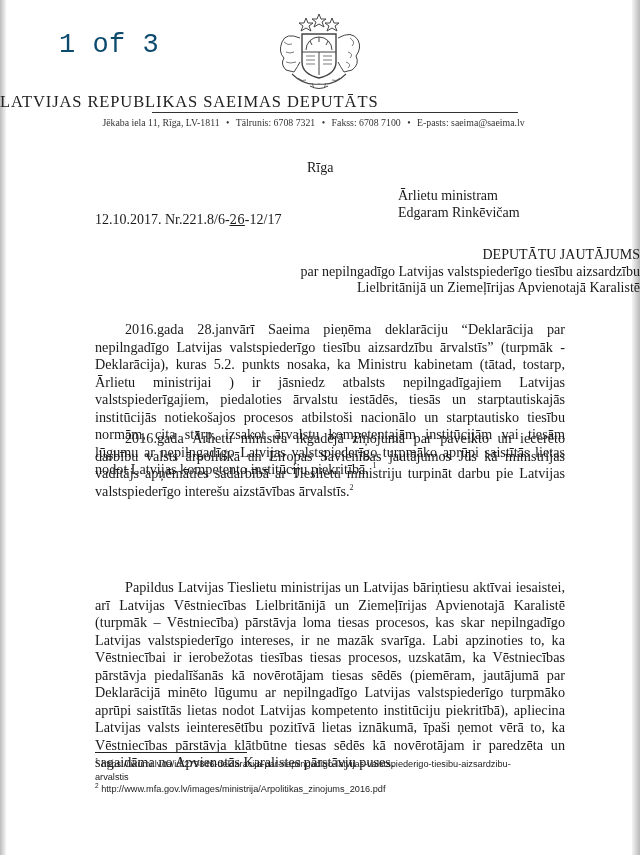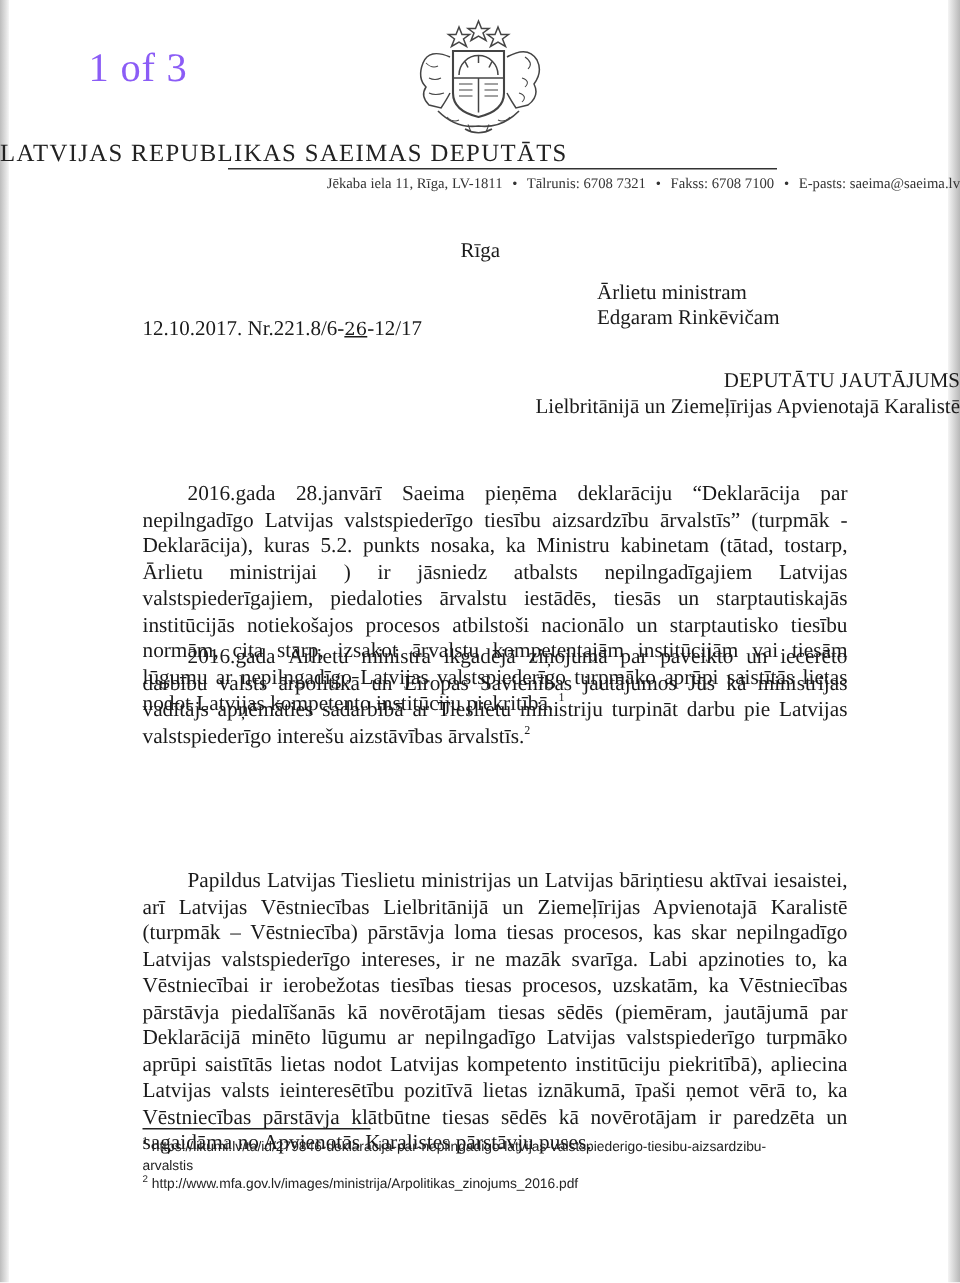--- a/index.html
+++ b/index.html
@@ -13,37 +13,37 @@
   .edge-left {
     position: absolute; left: 0; top: 0; bottom: 0; width: 6px;
     background: linear-gradient(to right, #bdbdbd, #e4e4e4 70%, #f6f6f6);
   }
   .edge-right {
     position: absolute; right: 0; top: 0; bottom: 0; width: 8px;
     background: linear-gradient(to left, #b8b8b8, #dcdcdc 60%, #f4f4f4);
   }
   .page-counter {
     position: absolute; left: 59px; top: 30px;
-    font-family: Liberation Serif, serif;
-    font-size: 27px; color: #8b5cf6; letter-spacing: 0.5px;
+    font-family: Liberation Mono, monospace;
+    font-size: 27px; color: #0c4a6e; letter-spacing: 0.5px;
   }
   .crest {
     position: absolute; left: 264px; top: 12px; width: 110px; height: 80px;
   }
   .org-title {
     position: absolute; left: 0; right: 0; top: 92px; 
     font-family: "Liberation Serif", "DejaVu Serif", serif;
     font-size: 16.5px; letter-spacing: 0.9px; color: #222;
   }
   .header-rule {
     position: absolute; left: 152px; width: 366px; top: 112px; height: 1px;
     background: #333;
   }
   .contact-line {
-    position: absolute; left: 0; right: 0; top: 117px; text-align: right;
+    position: absolute; left: 0; right: 13px; top: 117px; text-align: center;
     font-size: 9.8px; color: #333; white-space: nowrap;
   }
   .contact-line .sep { margin: 0 4px; }
   .city {
     position: absolute; left: 307px; top: 160px; font-size: 14px;
   }
   .recipient {
     position: absolute; left: 398px; top: 187px; font-size: 14px; line-height: 17px;
   }
   .doc-number {
@@ -130,20 +130,21 @@
   <div>Ārlietu ministram</div>
   <div>Edgaram Rinkēvičam</div>
 </div>
 
 <div class="doc-number">
   <span>12.10.2017. Nr.221.8/6-</span><span class="hand">26</span><span>-12/17</span>
 </div>
 
 <div class="title-block">
   <div>DEPUTĀTU JAUTĀJUMS</div>
+  <div>par nepilngadīgo Latvijas valstspiederīgo tiesību aizsardzību</div>
   <div>Lielbritānijā un Ziemeļīrijas Apvienotajā Karalistē</div>
 </div>
 
 <div class="body-text p1">
   <p><span>2016.gada 28.janvārī Saeima pieņēma deklarāciju “Deklarācija par nepilngadīgo Latvijas valstspiederīgo tiesību aizsardzību ārvalstīs” (turpmāk - Deklarācija), kuras 5.2. punkts nosaka, ka Ministru kabinetam (tātad, tostarp, Ārlietu ministrijai ) ir jāsniedz atbalsts nepilngadīgajiem Latvijas valstspiederīgajiem, piedaloties ārvalstu iestādēs, tiesās un starptautiskajās institūcijās notiekošajos procesos atbilstoši nacionālo un starptautisko tiesību normām, cita starp, izsakot ārvalstu kompetentajām institūcijām vai tiesām lūgumu ar nepilngadīgo Latvijas valstspiederīgo turpmāko aprūpi saistītās lietas nodot Latvijas kompetento institūciju piekritībā. </span><sup>1</sup></p>
 </div>
 
 <div class="body-text p2">
   <p><span>2016.gada Ārlietu ministra ikgadējā ziņojumā par paveikto un iecerēto darbību valsts ārpolitikā un Eiropas Savienības jautājumos Jūs kā ministrijas vadītājs apņēmāties sadarbībā ar Tieslietu ministriju turpināt darbu pie Latvijas valstspiederīgo interešu aizstāvības ārvalstīs.</span><sup>2</sup></p>
 </div>

